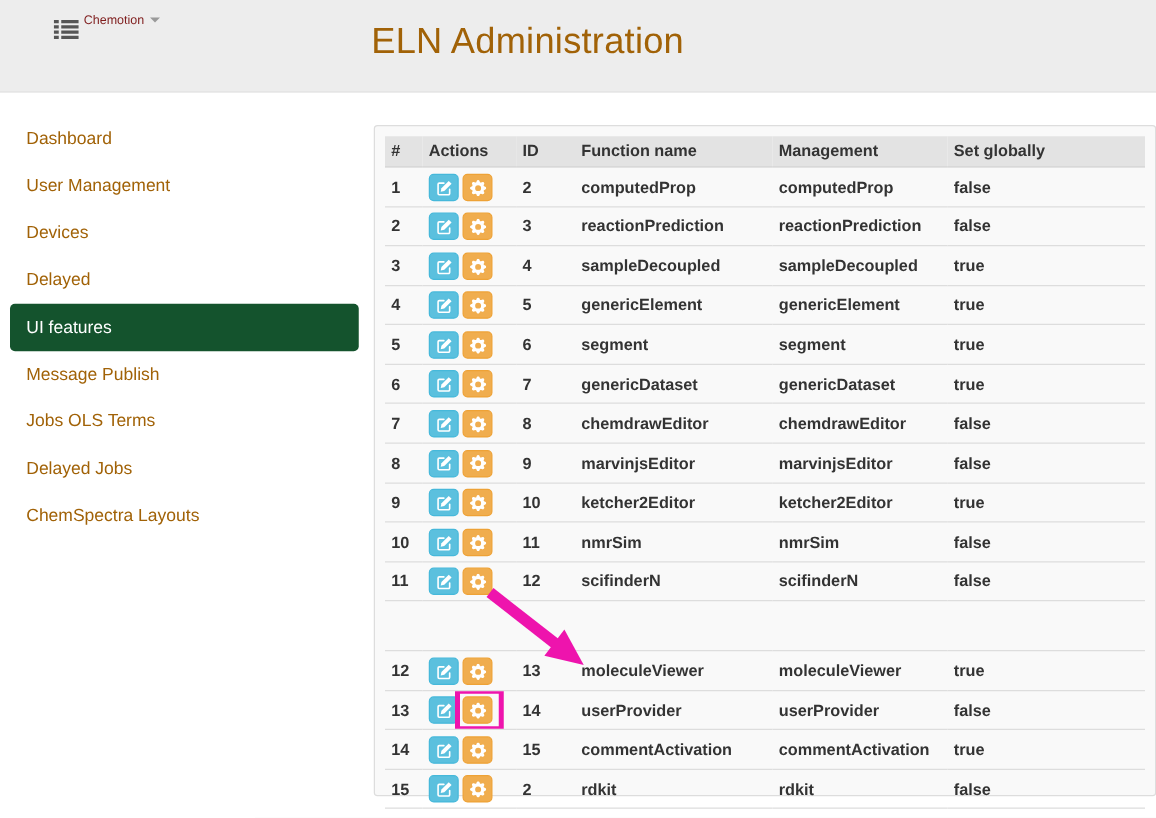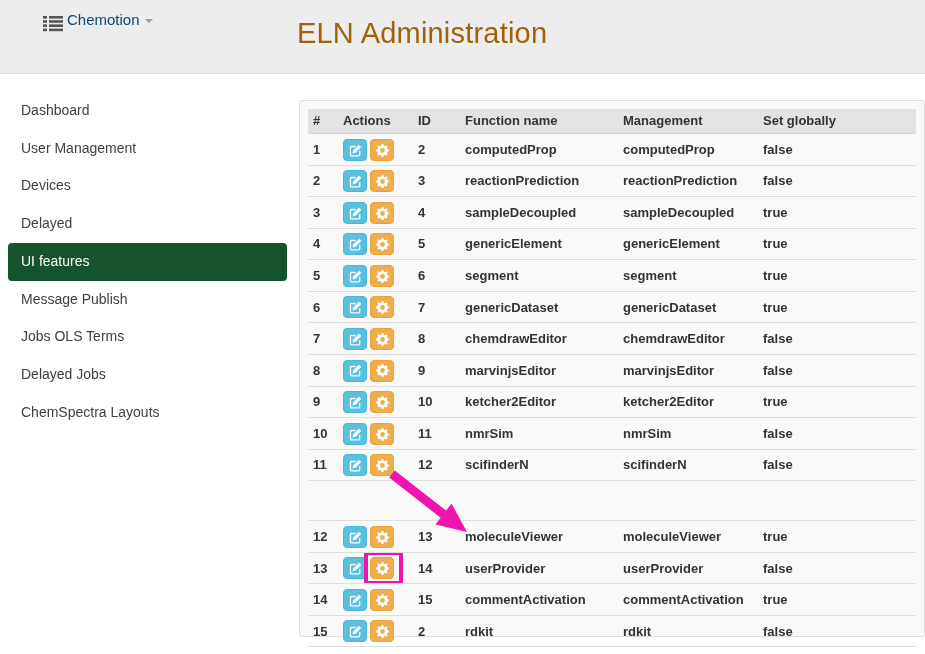--- a/index.html
+++ b/index.html
@@ -3,26 +3,26 @@
 <meta charset="utf-8">
 <style>
   html,body{margin:0;padding:0;}
   body{
     width:925px;height:654px;position:relative;overflow:hidden;
     background:#fff;font-family:"Liberation Sans",sans-serif;color:#333;
   }
   
   .topbar{position:absolute;left:0;top:0;width:925px;height:73px;background:#ededed;border-bottom:1px solid #e2e2e2;}
   .menu-icon{position:absolute;left:43px;top:15px;width:20px;height:17px;cursor:pointer;}
-  .brand{position:absolute;left:67px;top:11px;font-size:15px;color:#0c4a6e;cursor:pointer;text-align:center;}
+  .brand{position:absolute;left:67px;top:11px;font-size:10px;color:#7f1d1d;cursor:pointer;text-align:center;}
   .brand .caret{display:inline-block;margin-left:5px;width:0;height:0;border-left:4px solid transparent;border-right:4px solid transparent;border-top:4px solid #9a9a9a;vertical-align:middle;}
   .page-title{position:absolute;left:297px;top:17px;font-size:29px;color:#a16207;letter-spacing:.2px;}
   
   .sidebar{position:absolute;left:8px;top:92px;width:279px;}
-  .nav-item{padding:10px 13px;font-size:14px;line-height:17.7px;color:#404040;border-radius:4px;cursor:pointer;}
+  .nav-item{padding:10px 13px;font-size:14px;line-height:17.7px;color:#a16207;border-radius:4px;cursor:pointer;}
   .nav-item.active{background:#14532d;color:#fff;}
   
   .panel{position:absolute;left:299px;top:100px;width:626px;height:537px;box-sizing:border-box;
          background:#f9f9f9;border:1px solid #ddd;border-radius:3px;padding:8px;}
   table{width:100%;border-collapse:collapse;table-layout:fixed;font-size:13px;font-weight:bold;color:#333;}
   thead th{background:#e3e3e3;text-align:left;padding:4px 5px;line-height:16px;border-bottom:1px solid #d5d5d5;}
   tbody td{padding:4px 5px;height:21px;line-height:21px;border-bottom:1px solid #ddd;vertical-align:middle;
            white-space:nowrap;overflow:hidden;}
   tr.spacer td{height:31px;border-bottom:1px solid #ddd;}
   .btn{display:inline-block;width:24px;height:22px;box-sizing:border-box;border-radius:4px;border:1px solid;

